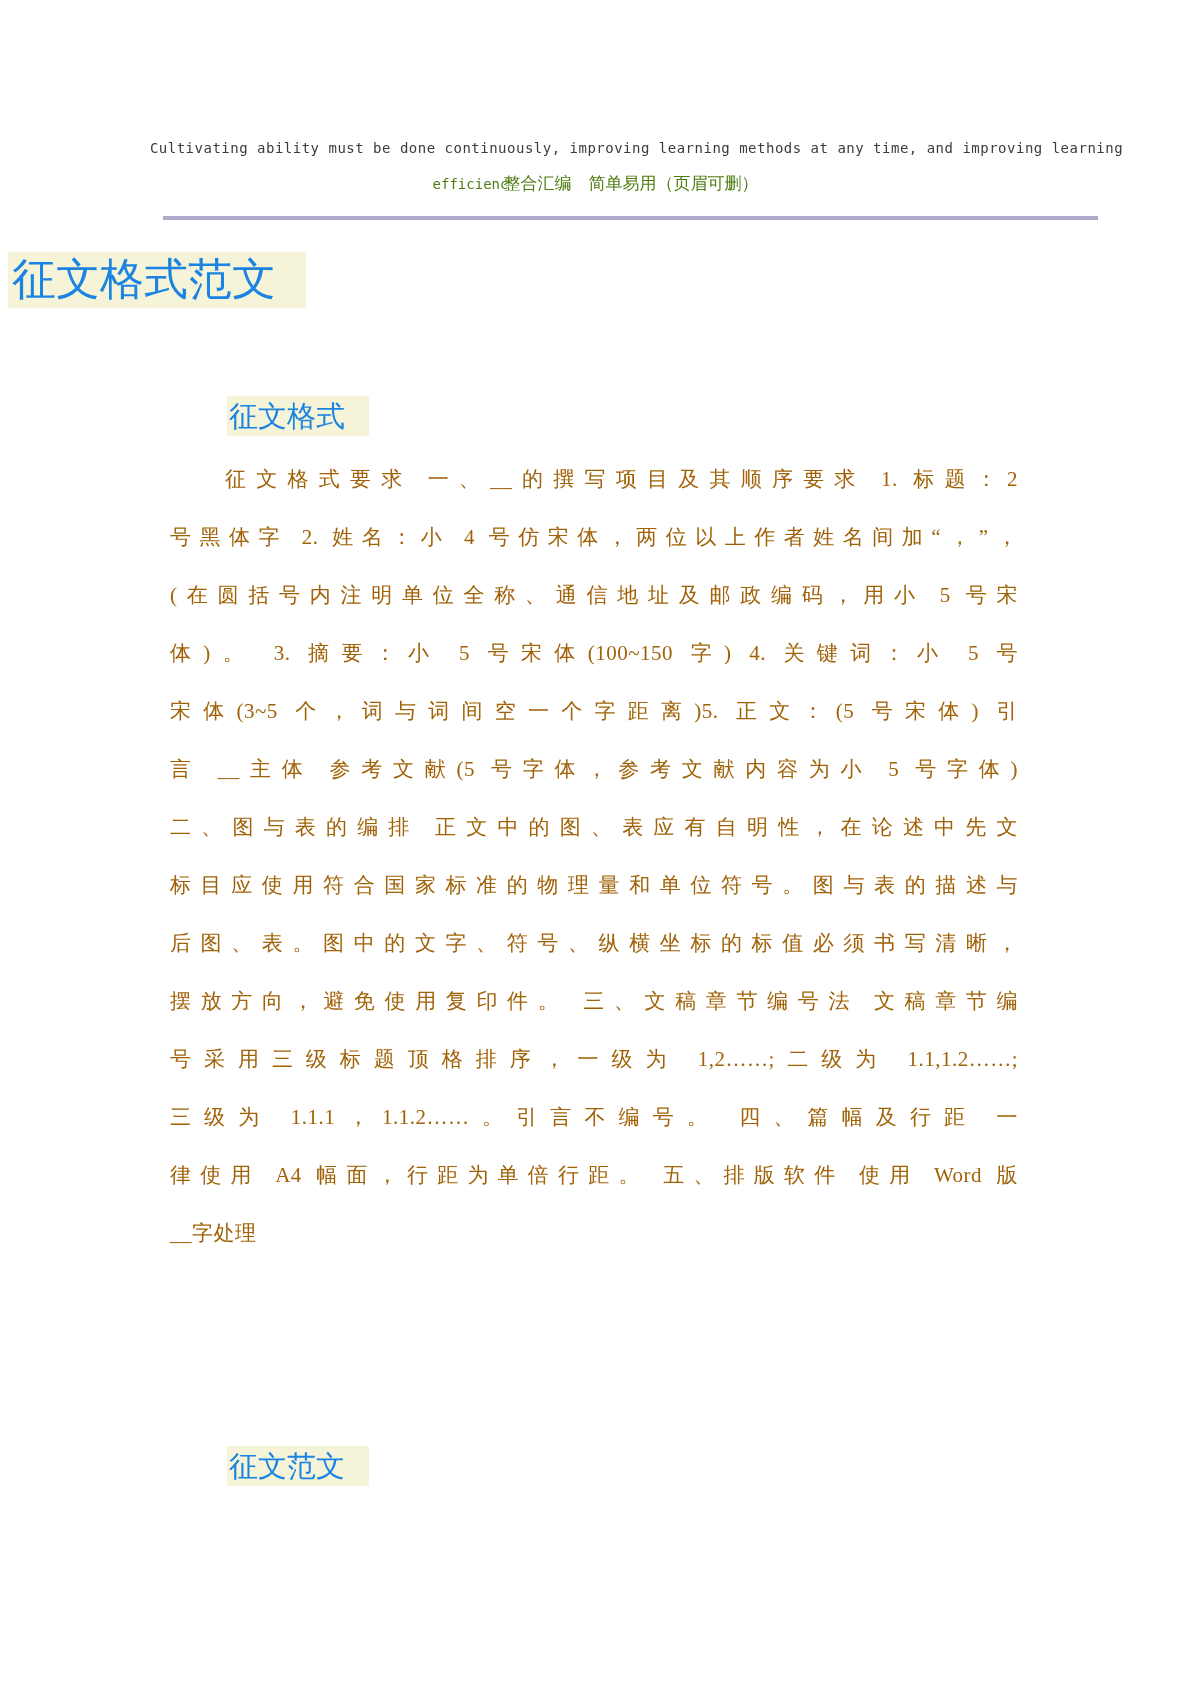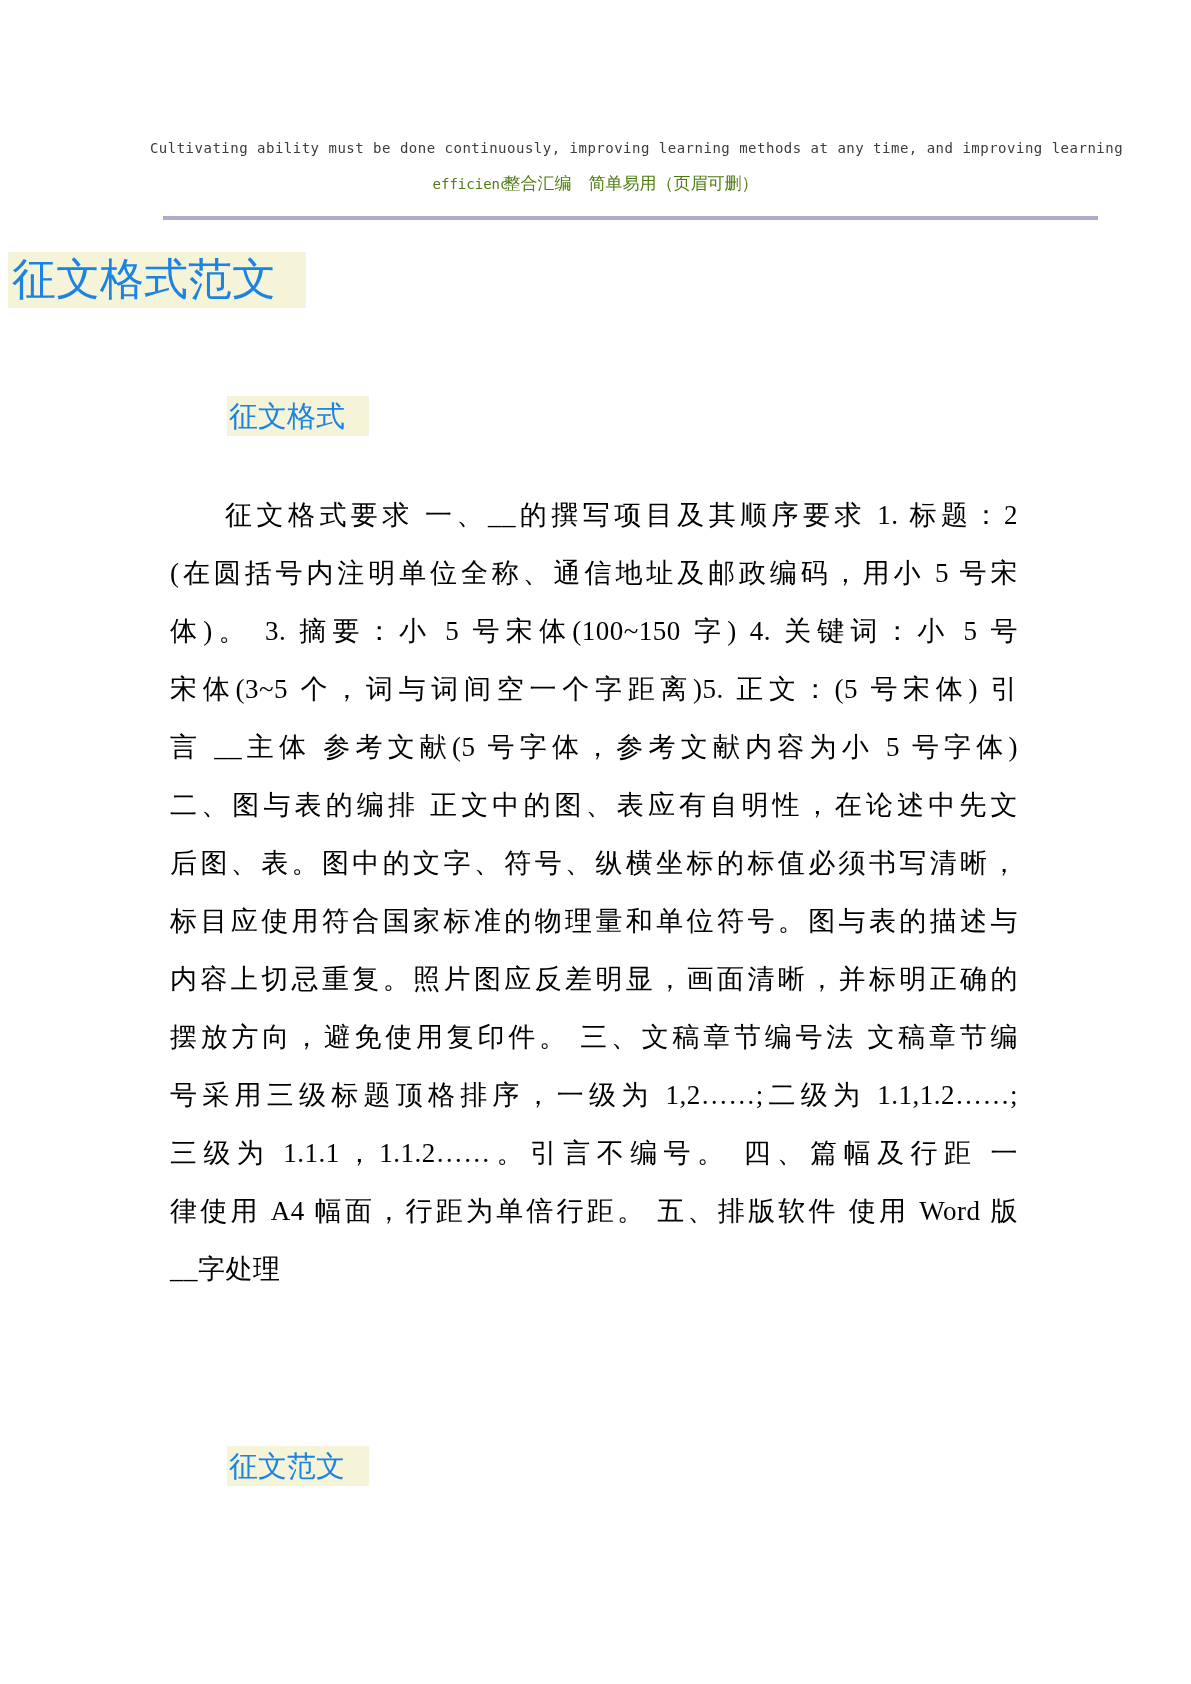--- a/index.html
+++ b/index.html
@@ -87,25 +87,25 @@
     color: var(--accent, #1b84e3);
     font-size: 29px;
     line-height: 38px;
     padding: 1px 24px 1px 2px;
   }
   #heading-format { top: 396px; }
   #heading-sample { top: 1446px; }
   
   .body-text {
     position: absolute;
-    top: 486px;
+    top: 450px;
     left: 170px;
     width: 848px;
-    font-size: 27px;
-    color: #000000;
+    font-size: 21px;
+    color: #a16207;
   }
   .body-text .body-line {
     height: 58px;
     line-height: 58px;
     white-space: nowrap;
     letter-spacing: 0.5px;
   }
   .body-text .body-line.jfull {
     white-space: normal;
     text-align: justify;
@@ -131,28 +131,28 @@
   <h1 class="doc-title">
     <span class="hl">征文格式范文</span>
   </h1>
 
   <h2 class="sec-heading" id="heading-format">
     <span class="hl">征文格式</span>
   </h2>
 
   <div class="body-text">
       <div class="body-line indent jfull">征文格式要求 一、__的撰写项目及其顺序要求 1. 标题：2</div>
+      <div class="body-line jfull">号黑体字 2. 姓名：小 4 号仿宋体，两位以上作者姓名间加“，”，</div>
       <div class="body-line jfull">(在圆括号内注明单位全称、通信地址及邮政编码，用小 5 号宋</div>
       <div class="body-line jfull">体)。 3. 摘要：小 5 号宋体(100~150 字) 4. 关键词：小 5 号</div>
       <div class="body-line jfull">宋体(3~5 个，词与词间空一个字距离)5. 正文：(5 号宋体) 引</div>
       <div class="body-line jfull">言 __主体 参考文献(5 号字体，参考文献内容为小 5 号字体)</div>
       <div class="body-line jfull">二、图与表的编排 正文中的图、表应有自明性，在论述中先文</div>
+      <div class="body-line jfull">标目应使用符合国家标准的物理量和单位符号。图与表的描述与</div>
       <div class="body-line jfull">后图、表。图中的文字、符号、纵横坐标的标值必须书写清晰，</div>
-      <div class="body-line jfull">标目应使用符合国家标准的物理量和单位符号。图与表的描述与</div>
-      <div class="body-line jfull">内容上切忌重复。照片图应反差明显，画面清晰，并标明正确的</div>
       <div class="body-line jfull">摆放方向，避免使用复印件。 三、文稿章节编号法 文稿章节编</div>
       <div class="body-line jfull">号采用三级标题顶格排序，一级为 1,2……;二级为 1.1,1.2……;</div>
       <div class="body-line jfull">三级为 1.1.1，1.1.2……。引言不编号。 四、篇幅及行距 一</div>
       <div class="body-line jfull">律使用 A4 幅面，行距为单倍行距。 五、排版软件 使用 Word 版</div>
       <div class="body-line">__字处理</div>
     </div>
 
   <h2 class="sec-heading" id="heading-sample">
     <span class="hl">征文范文</span>
   </h2>

